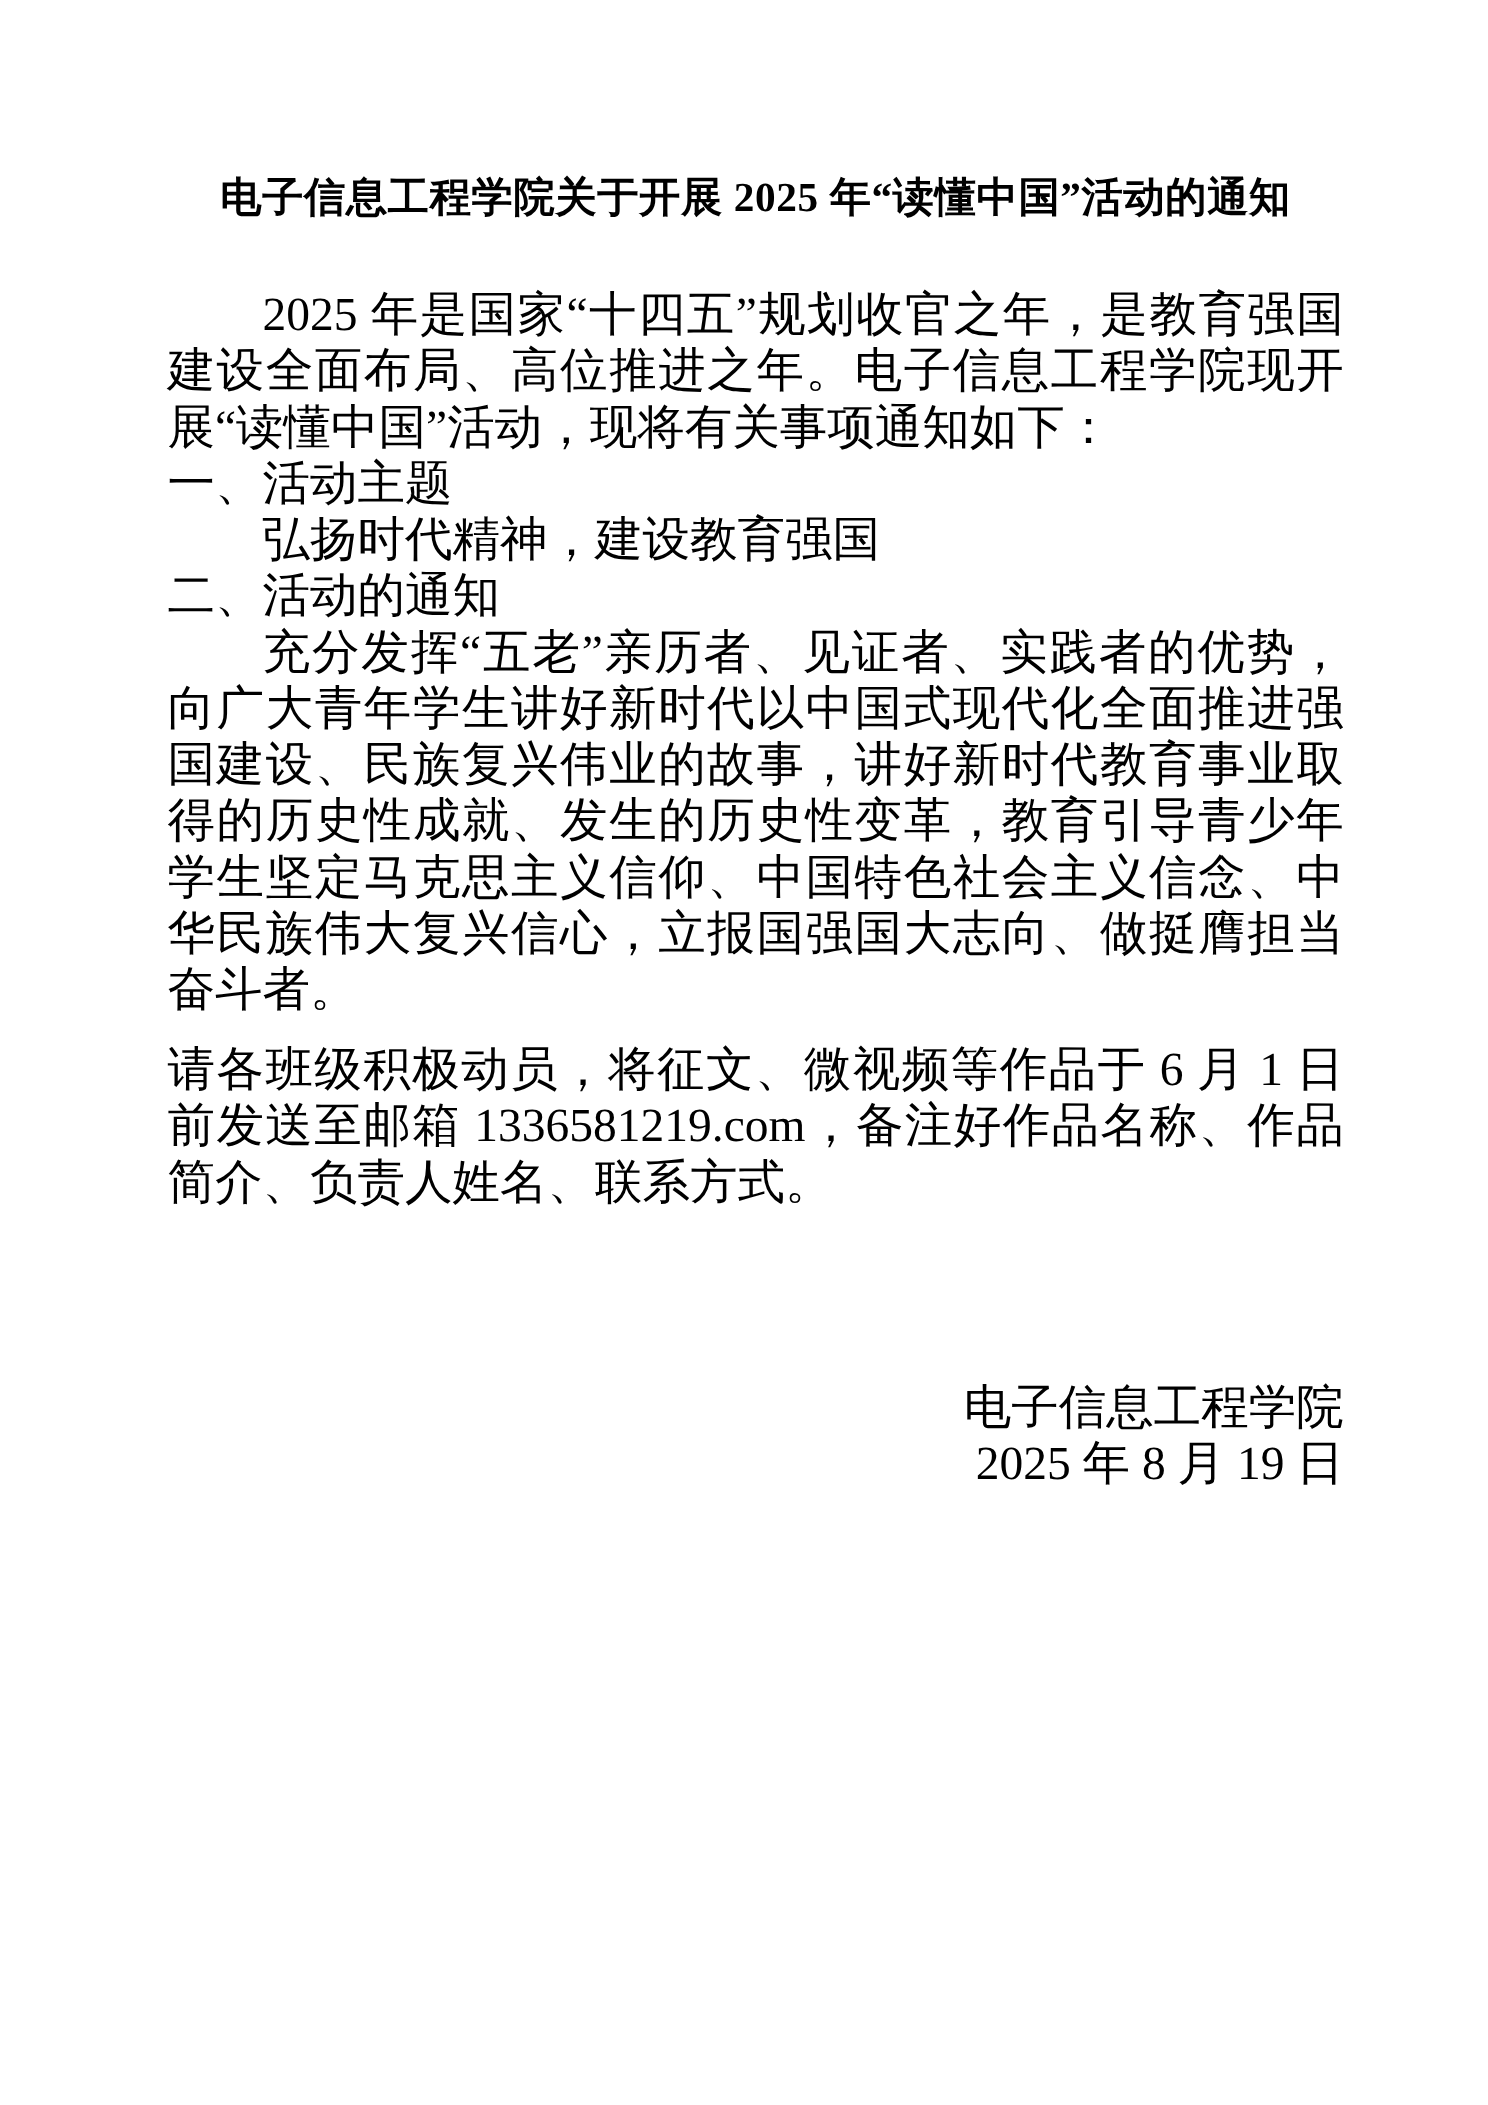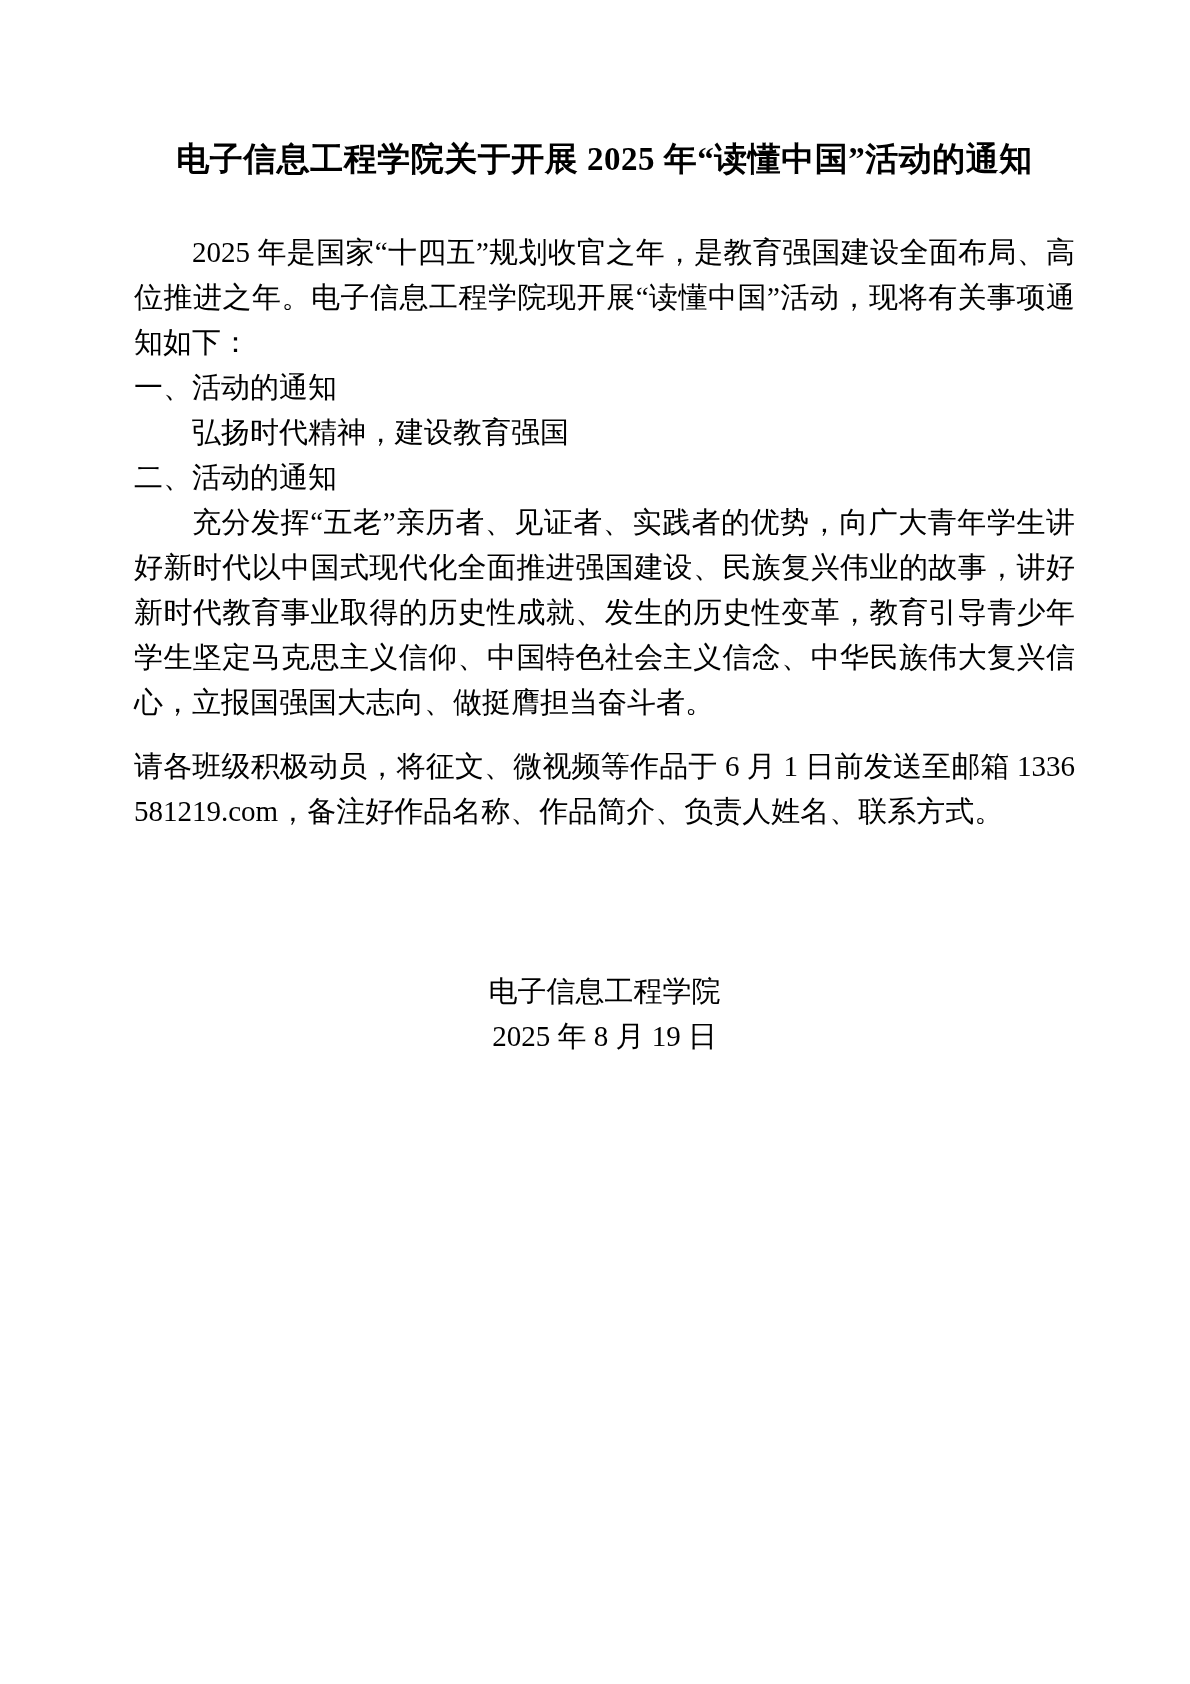--- a/index.html
+++ b/index.html
@@ -25,50 +25,50 @@
   .doc-title {
     margin: 0 0 50px 0;
     font-size: 33px;
     font-weight: 700;
     line-height: 42px;
     text-align: center;
     letter-spacing: 0.5px;
   }
   .para {
     margin: 0;
-    font-size: 29px;
+    font-size: 38px;
     line-height: 45px;
     text-align: justify;
     text-justify: inter-ideograph;
     word-break: break-all;
   }
   .indent {
     text-indent: 2em;
   }
   .closing {
     margin-top: 19px;
   }
   .signature-block {
     margin-top: 135px;
   }
   .signature-block .para {
-    text-align: center;
+    text-align: right;
   }
 </style>
 </head>
 <body>
 
 <div class="page">
   <div class="content">
 
     <h1 class="doc-title">电子信息工程学院关于开展 2025 年“读懂中国”活动的通知</h1>
 
     <p class="para indent">2025 年是国家“十四五”规划收官之年，是教育强国建设全面布局、高位推进之年。电子信息工程学院现开展“读懂中国”活动，现将有关事项通知如下：</p>
 
-    <p class="para">一、活动的通知</p>
+    <p class="para">一、活动主题</p>
     <p class="para indent">弘扬时代精神，建设教育强国</p>
 
     <p class="para">二、活动的通知</p>
     <p class="para indent">充分发挥“五老”亲历者、见证者、实践者的优势，向广大青年学生讲好新时代以中国式现代化全面推进强国建设、民族复兴伟业的故事，讲好新时代教育事业取得的历史性成就、发生的历史性变革，教育引导青少年学生坚定马克思主义信仰、中国特色社会主义信念、中华民族伟大复兴信心，立报国强国大志向、做挺膺担当奋斗者。</p>
 
 
     <p class="para closing">请各班级积极动员，将征文、微视频等作品于 6 月 1 日前发送至邮箱 1336581219.com，备注好作品名称、作品简介、负责人姓名、联系方式。</p>
 
     <div class="signature-block">
       <p class="para">电子信息工程学院</p>

